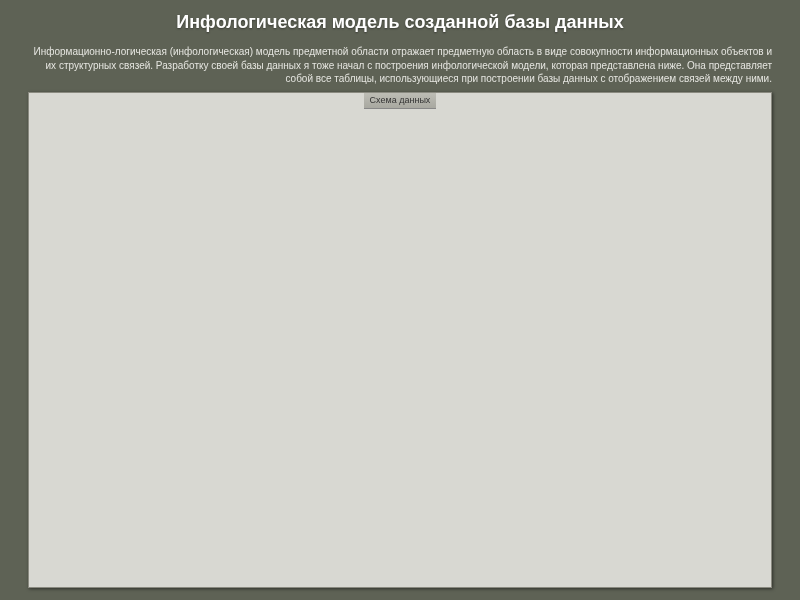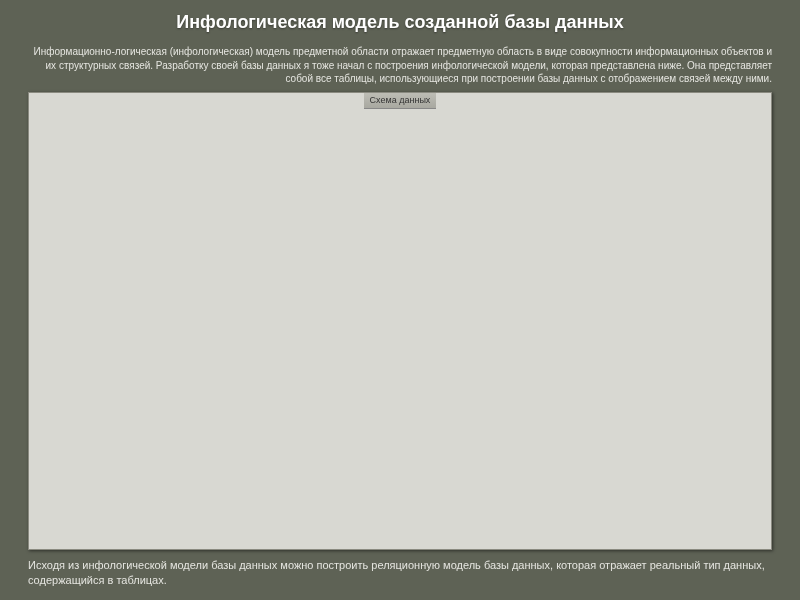--- a/index.html
+++ b/index.html
@@ -227,15 +227,14 @@
         <div class="tbl-hd">СОСТОЯНИЕ_ЗА...</div>
         <div class="tbl-body">
           <div class="fld key">СОСТ_ЗАКЗ_КОД</div>
           <div class="fld">НАИМ_ТИП</div>
         </div>
       </div>
 
     </div>
   </div>
 
-  <div class="outro">Исходя из инфологической модели базы данных можно построить реляционную модель базы данных, которая отражает реальный тип данных, содержащийся в таблицах.</div>
 
 </div>
 
 </body></html>

